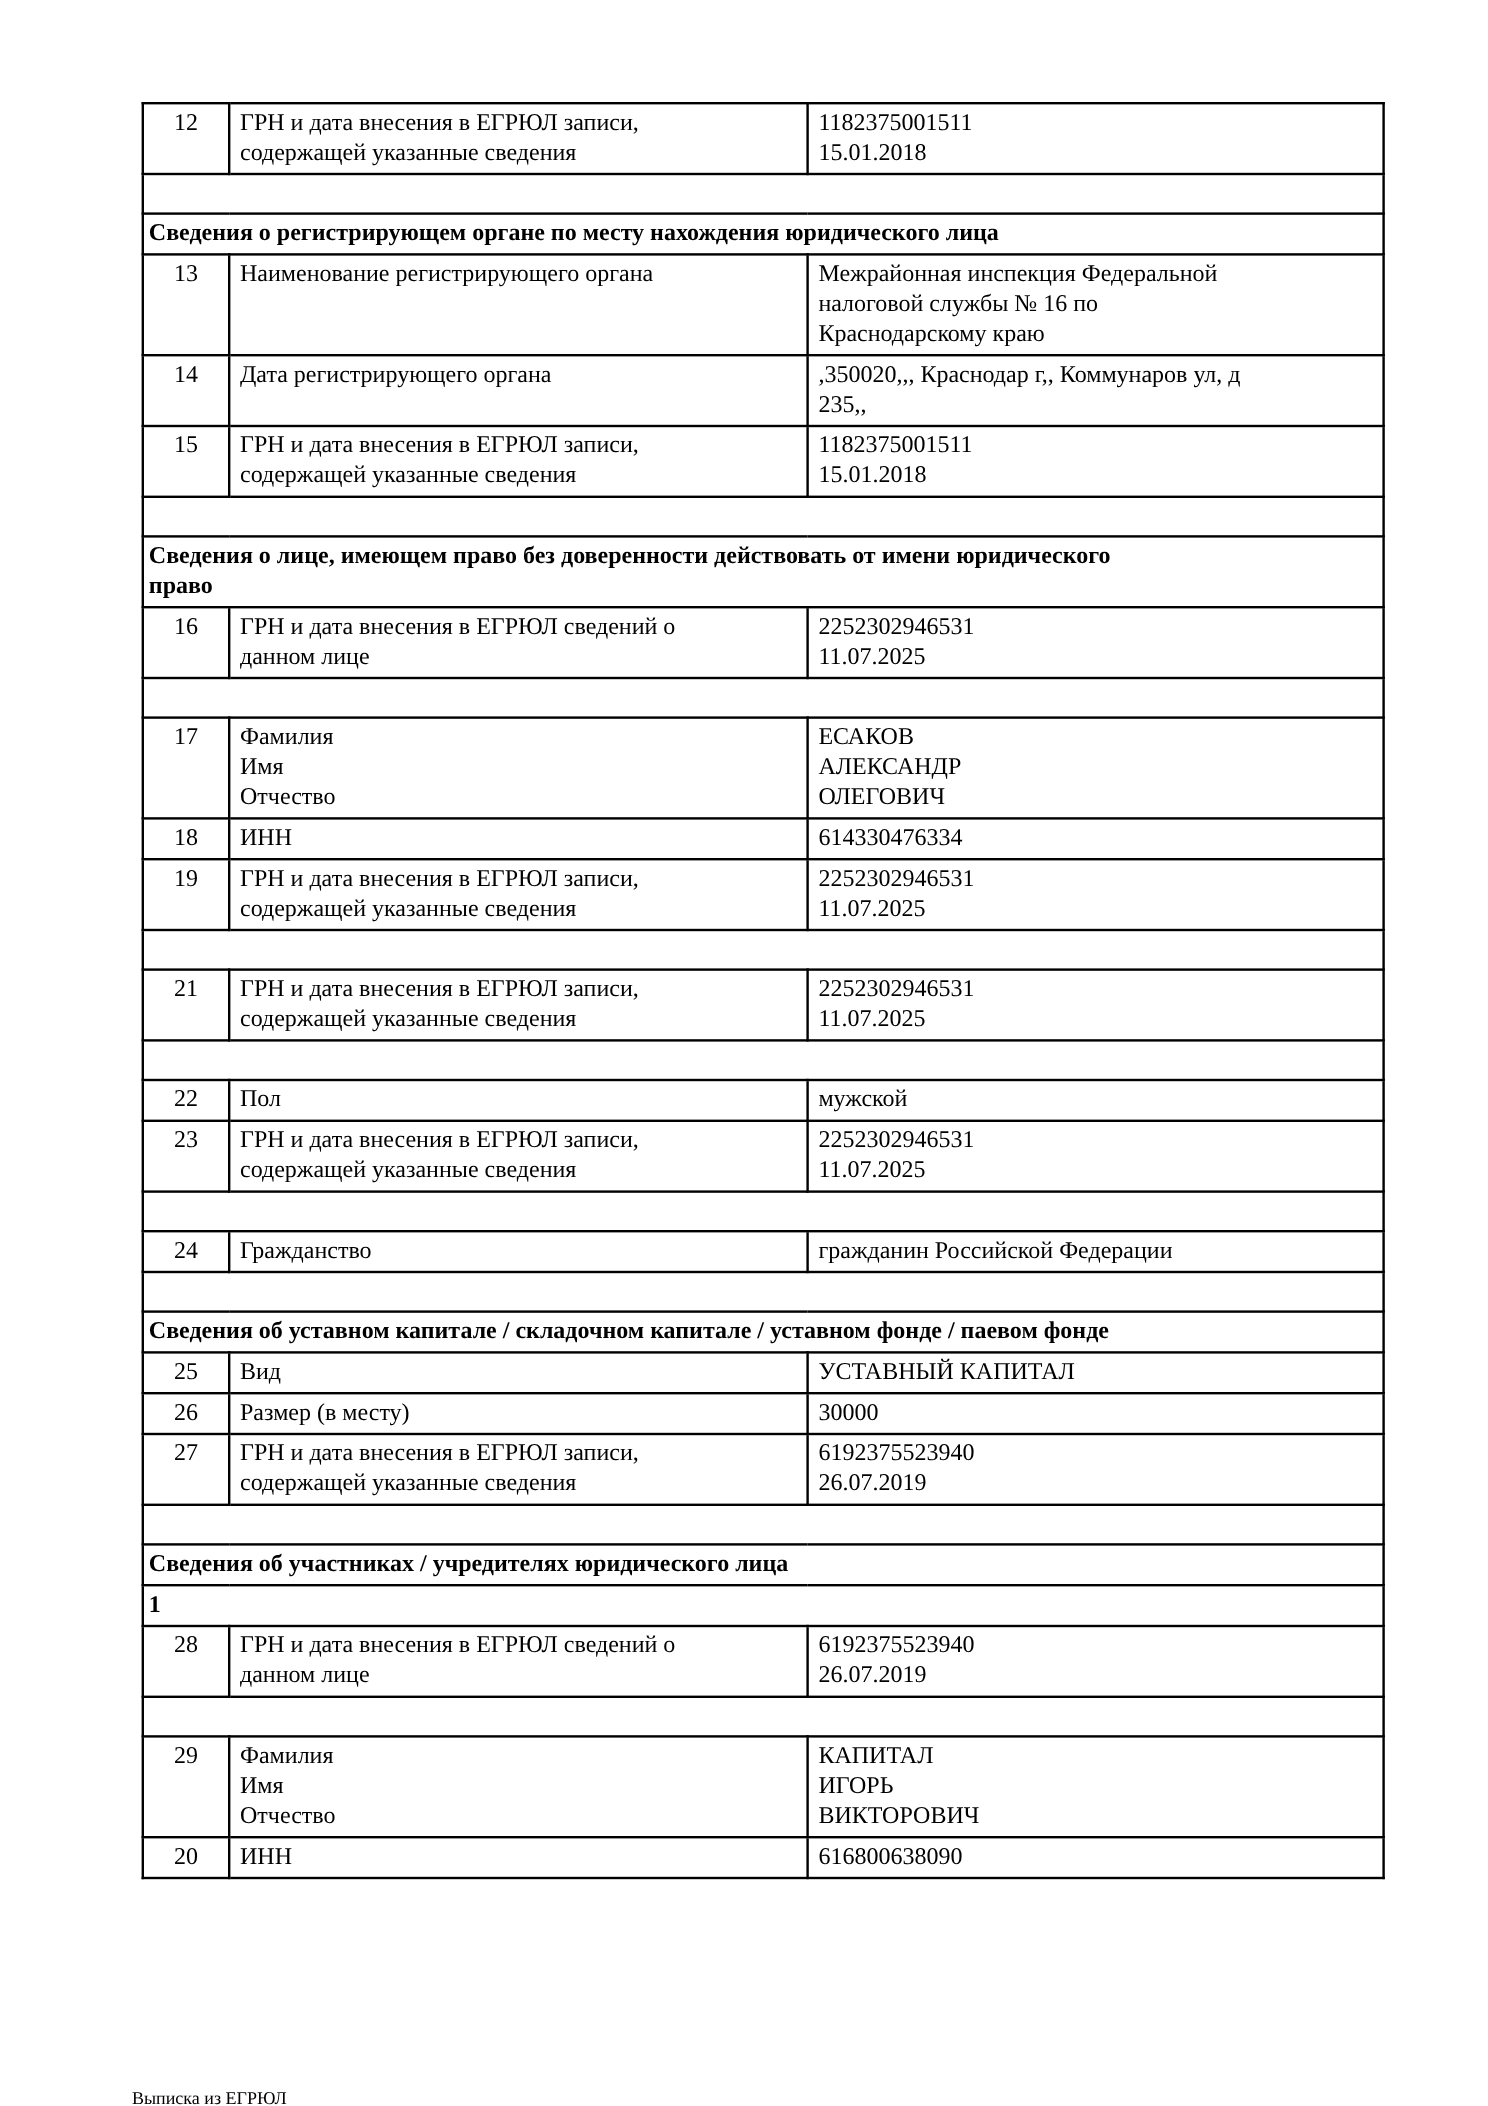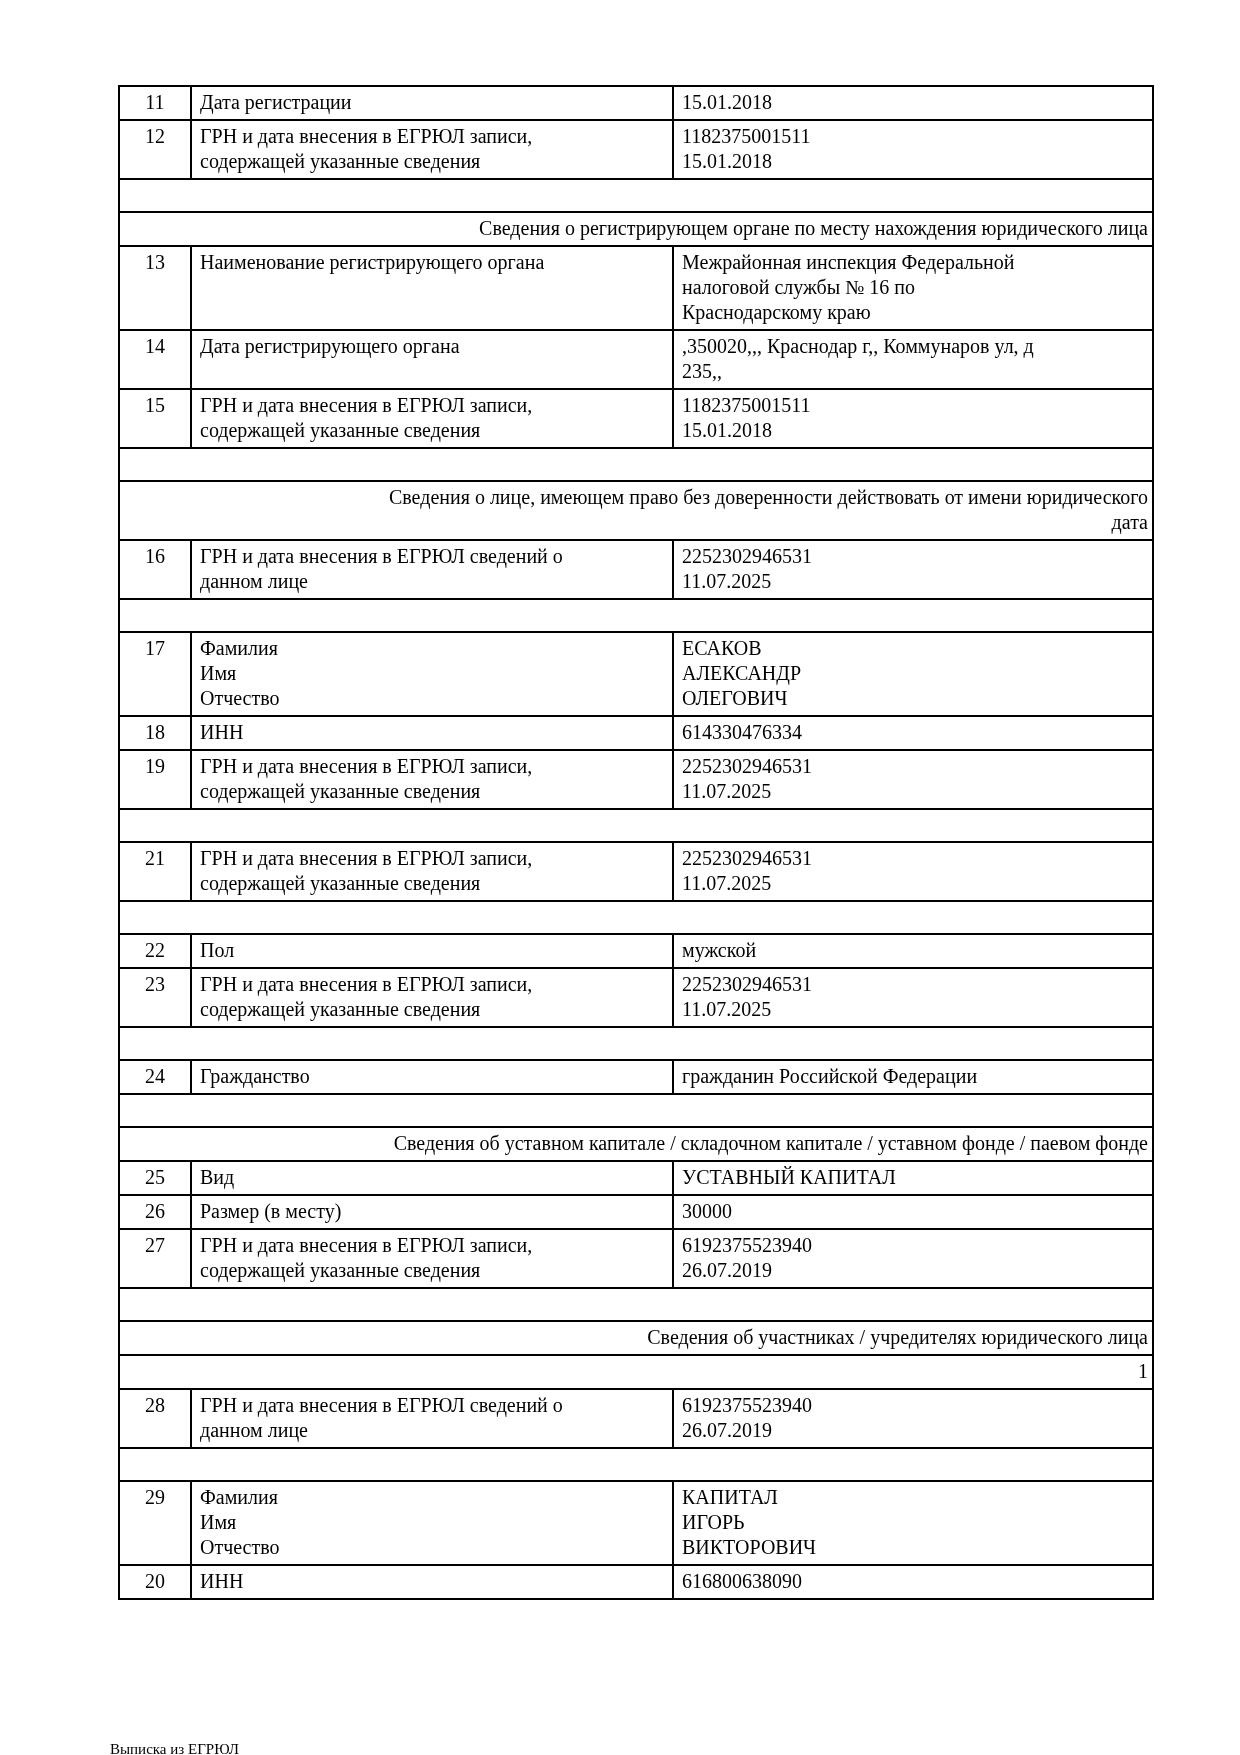--- a/index.html
+++ b/index.html
@@ -34,22 +34,22 @@
     vertical-align: top;
     padding: 3px 8px 4px 8px;
     word-wrap: break-word;
   }
   td.num {
     text-align: center;
     padding-left: 2px;
     padding-right: 2px;
   }
   tr.section td {
-    font-weight: normal;
-    text-align: right;
+    font-weight: bold;
+    text-align: left;
     padding-left: 4px;
     padding-right: 4px;
   }
   tr.spacer td {
     height: 31px;
     padding: 0;
   }
   .footer {
     position: absolute;
     left: 110px;
@@ -70,29 +70,20 @@
 <div class="page">
 
   <table class="doc-table">
     <colgroup>
       <col style="width:72px">
       <col style="width:482px">
       <col style="width:480px">
     </colgroup>
     <tbody id="table-body">
         <tr>
-          <td class="num">11</td>
-          <td class="lbl">
-            <div>Дата регистрации</div>
-          </td>
-          <td class="val">
-            <div>15.01.2018</div>
-          </td>
-        </tr>
-        <tr>
           <td class="num">12</td>
           <td class="lbl">
             <div>ГРН и дата внесения в ЕГРЮЛ записи,</div>
             <div>содержащей указанные сведения</div>
           </td>
           <td class="val">
             <div>1182375001511</div>
             <div>15.01.2018</div>
           </td>
         </tr>
@@ -135,21 +126,21 @@
             <div>1182375001511</div>
             <div>15.01.2018</div>
           </td>
         </tr>
         <tr class="spacer">
           <td colspan="3"></td>
         </tr>
         <tr class="section">
           <td colspan="3">
             <div>Сведения о лице, имеющем право без доверенности действовать от имени юридического</div>
-            <div>дата</div>
+            <div>право</div>
           </td>
         </tr>
         <tr>
           <td class="num">16</td>
           <td class="lbl">
             <div>ГРН и дата внесения в ЕГРЮЛ сведений о</div>
             <div>данном лице</div>
           </td>
           <td class="val">
             <div>2252302946531</div>

